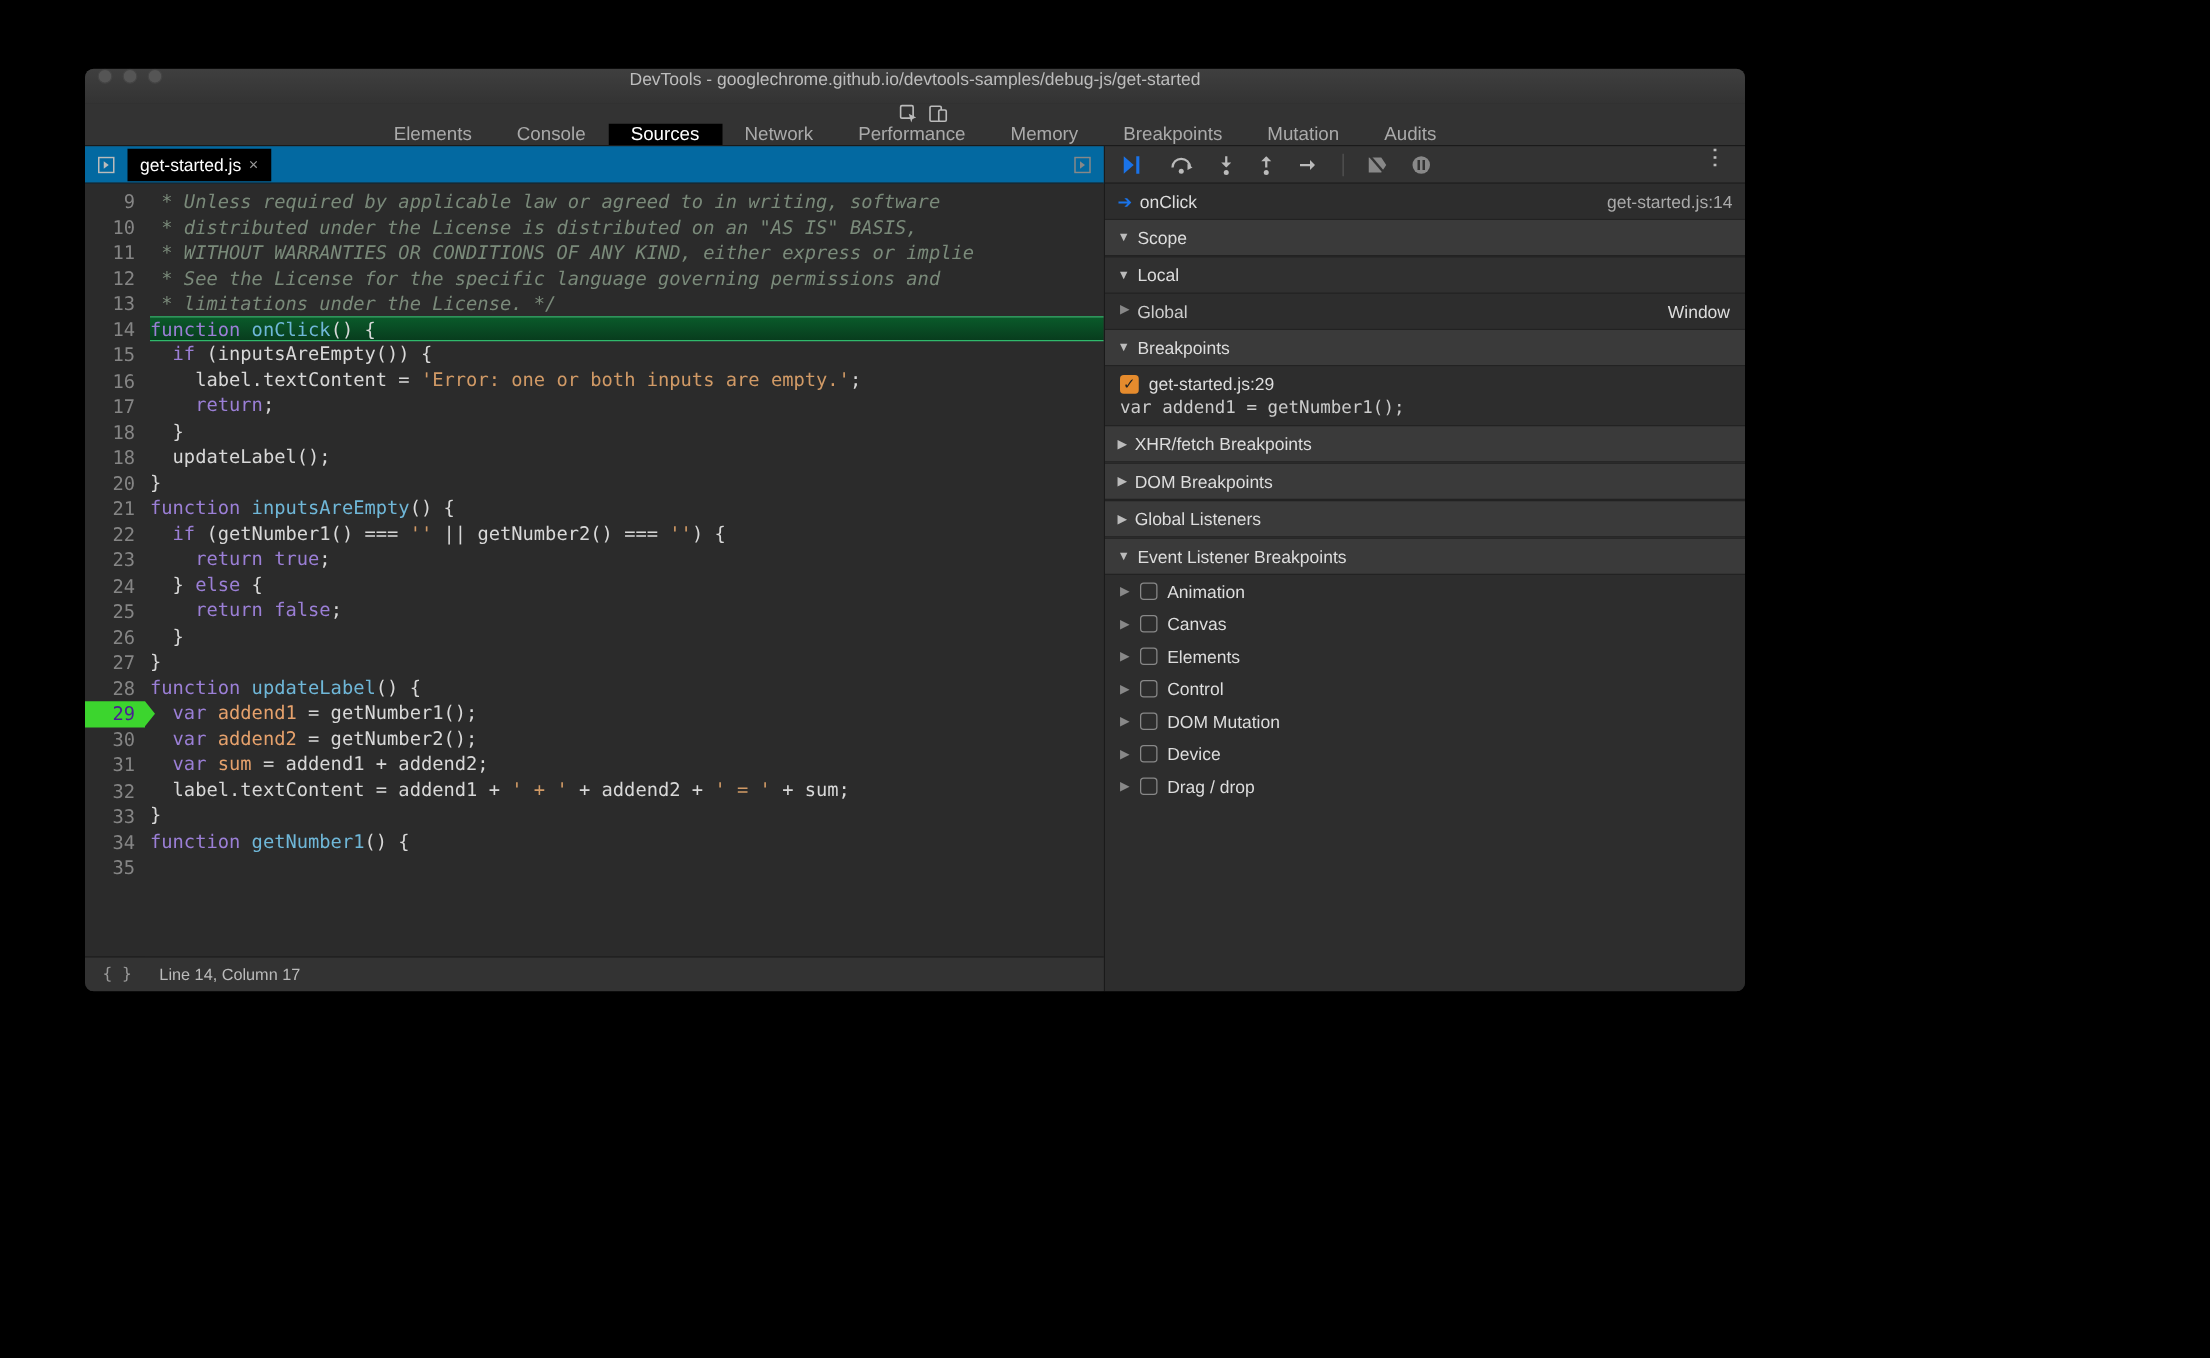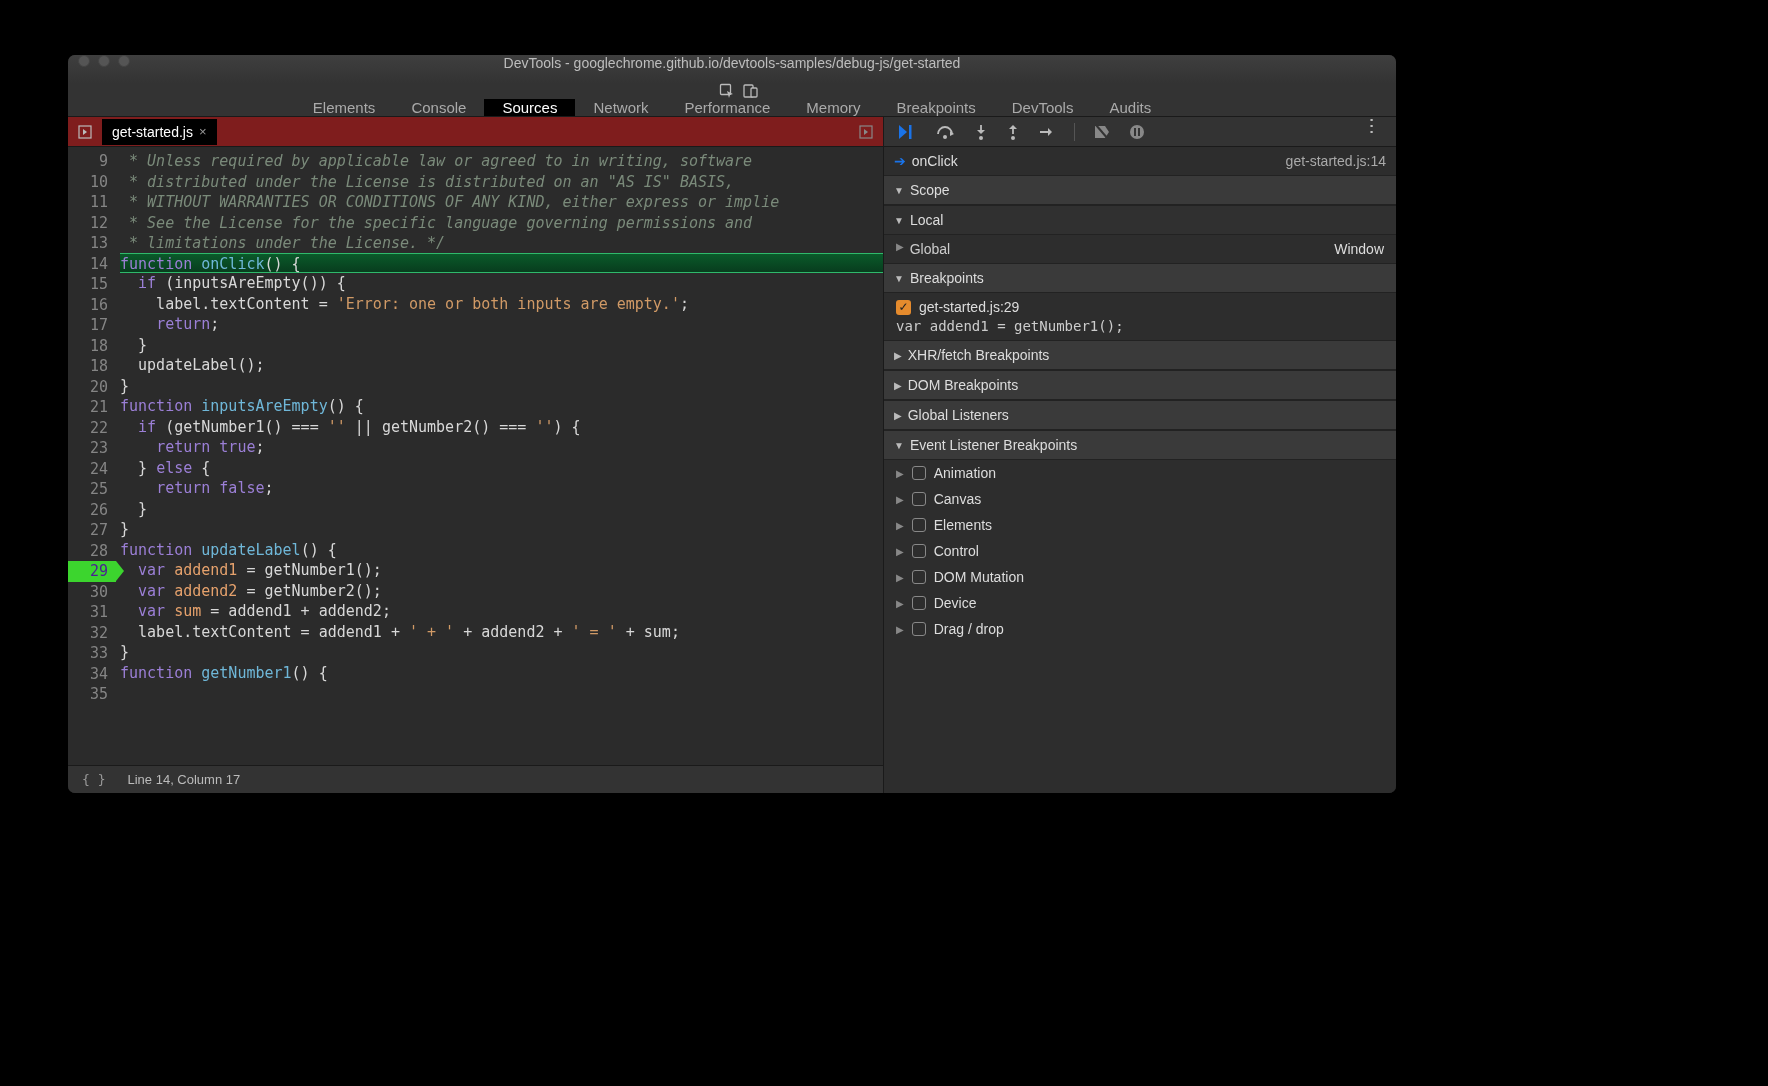--- a/index.html
+++ b/index.html
@@ -19,21 +19,21 @@
   .tabs .spacer { width: 55px; display:flex; align-items:center; gap:8px; padding-left:14px; }
   .icon-btn { color:#bbb; display:inline-flex; align-items:center; justify-content:center; cursor:pointer; }
   .tab { padding: 0 18px; height: 100%; display: flex; align-items: center; cursor: pointer; }
   .tab.active { background: #000; color: #fff; }
   .kebab { margin-left: auto; margin-right: 14px; color:#bbb; font-size:18px; letter-spacing:2px; transform:rotate(90deg);}
   
   .body { flex:1; display:flex; min-height:0; }
   .left { width: 816px; display:flex; flex-direction:column; border-right:1px solid #1a1a1a; }
   .right { flex:1; display:flex; flex-direction:column; background:#2d2d2d; overflow:hidden;}
   
-  .filebar { height: 30px; background:#7f1d1d; display:flex; align-items:center; border-bottom:1px solid #1a1a1a; }
+  .filebar { height: 30px; background:#0369a1; display:flex; align-items:center; border-bottom:1px solid #1a1a1a; }
   .filebar .nav { width:34px; display:flex; justify-content:center; }
   .filebar .ftab { background:#000; color:#fff; font-size:14px; padding:5px 10px; display:flex; align-items:center; gap:6px;}
   .filebar .ftab .x { color:#999; font-size:13px; }
   .filebar .rnav { margin-left:auto; width:34px; display:flex; justify-content:center;}
   
   .editor { flex:1; background:#2b2b2b; display:flex; font-family: Menlo, Consolas, monospace; font-size:15px; line-height:20.5px; overflow:hidden; position:relative;}
   .gutter { width:48px; text-align:right; color:#858585; padding-right:8px; padding-top:4px; user-select:none; background:#2b2b2b;}
   .gutter div { height:20.5px; }
   .gutter .bp { background:#3cd52e; color:#4c1d95; margin-right:-8px; padding-right:8px; position:relative;}
   .gutter .bp::after{content:""; position:absolute; right:-8px; top:0; border-top:10.25px solid transparent; border-bottom:10.25px solid transparent; border-left:8px solid #3cd52e;}
@@ -102,21 +102,21 @@
     </div>
 
     <div id="tab-host" style="display:flex;height:100%;">
         <div class="tab">Elements</div>
         <div class="tab">Console</div>
         <div class="tab active">Sources</div>
         <div class="tab">Network</div>
         <div class="tab">Performance</div>
         <div class="tab">Memory</div>
         <div class="tab">Breakpoints</div>
-        <div class="tab">DevTools</div>
+        <div class="tab">Mutation</div>
         <div class="tab">Audits</div>
       </div>
     <span class="kebab">⋯</span>
   </div>
 
   <div class="body">
     <div class="left">
       <div class="filebar">
         <div class="nav">
             <span class="icon-btn">

